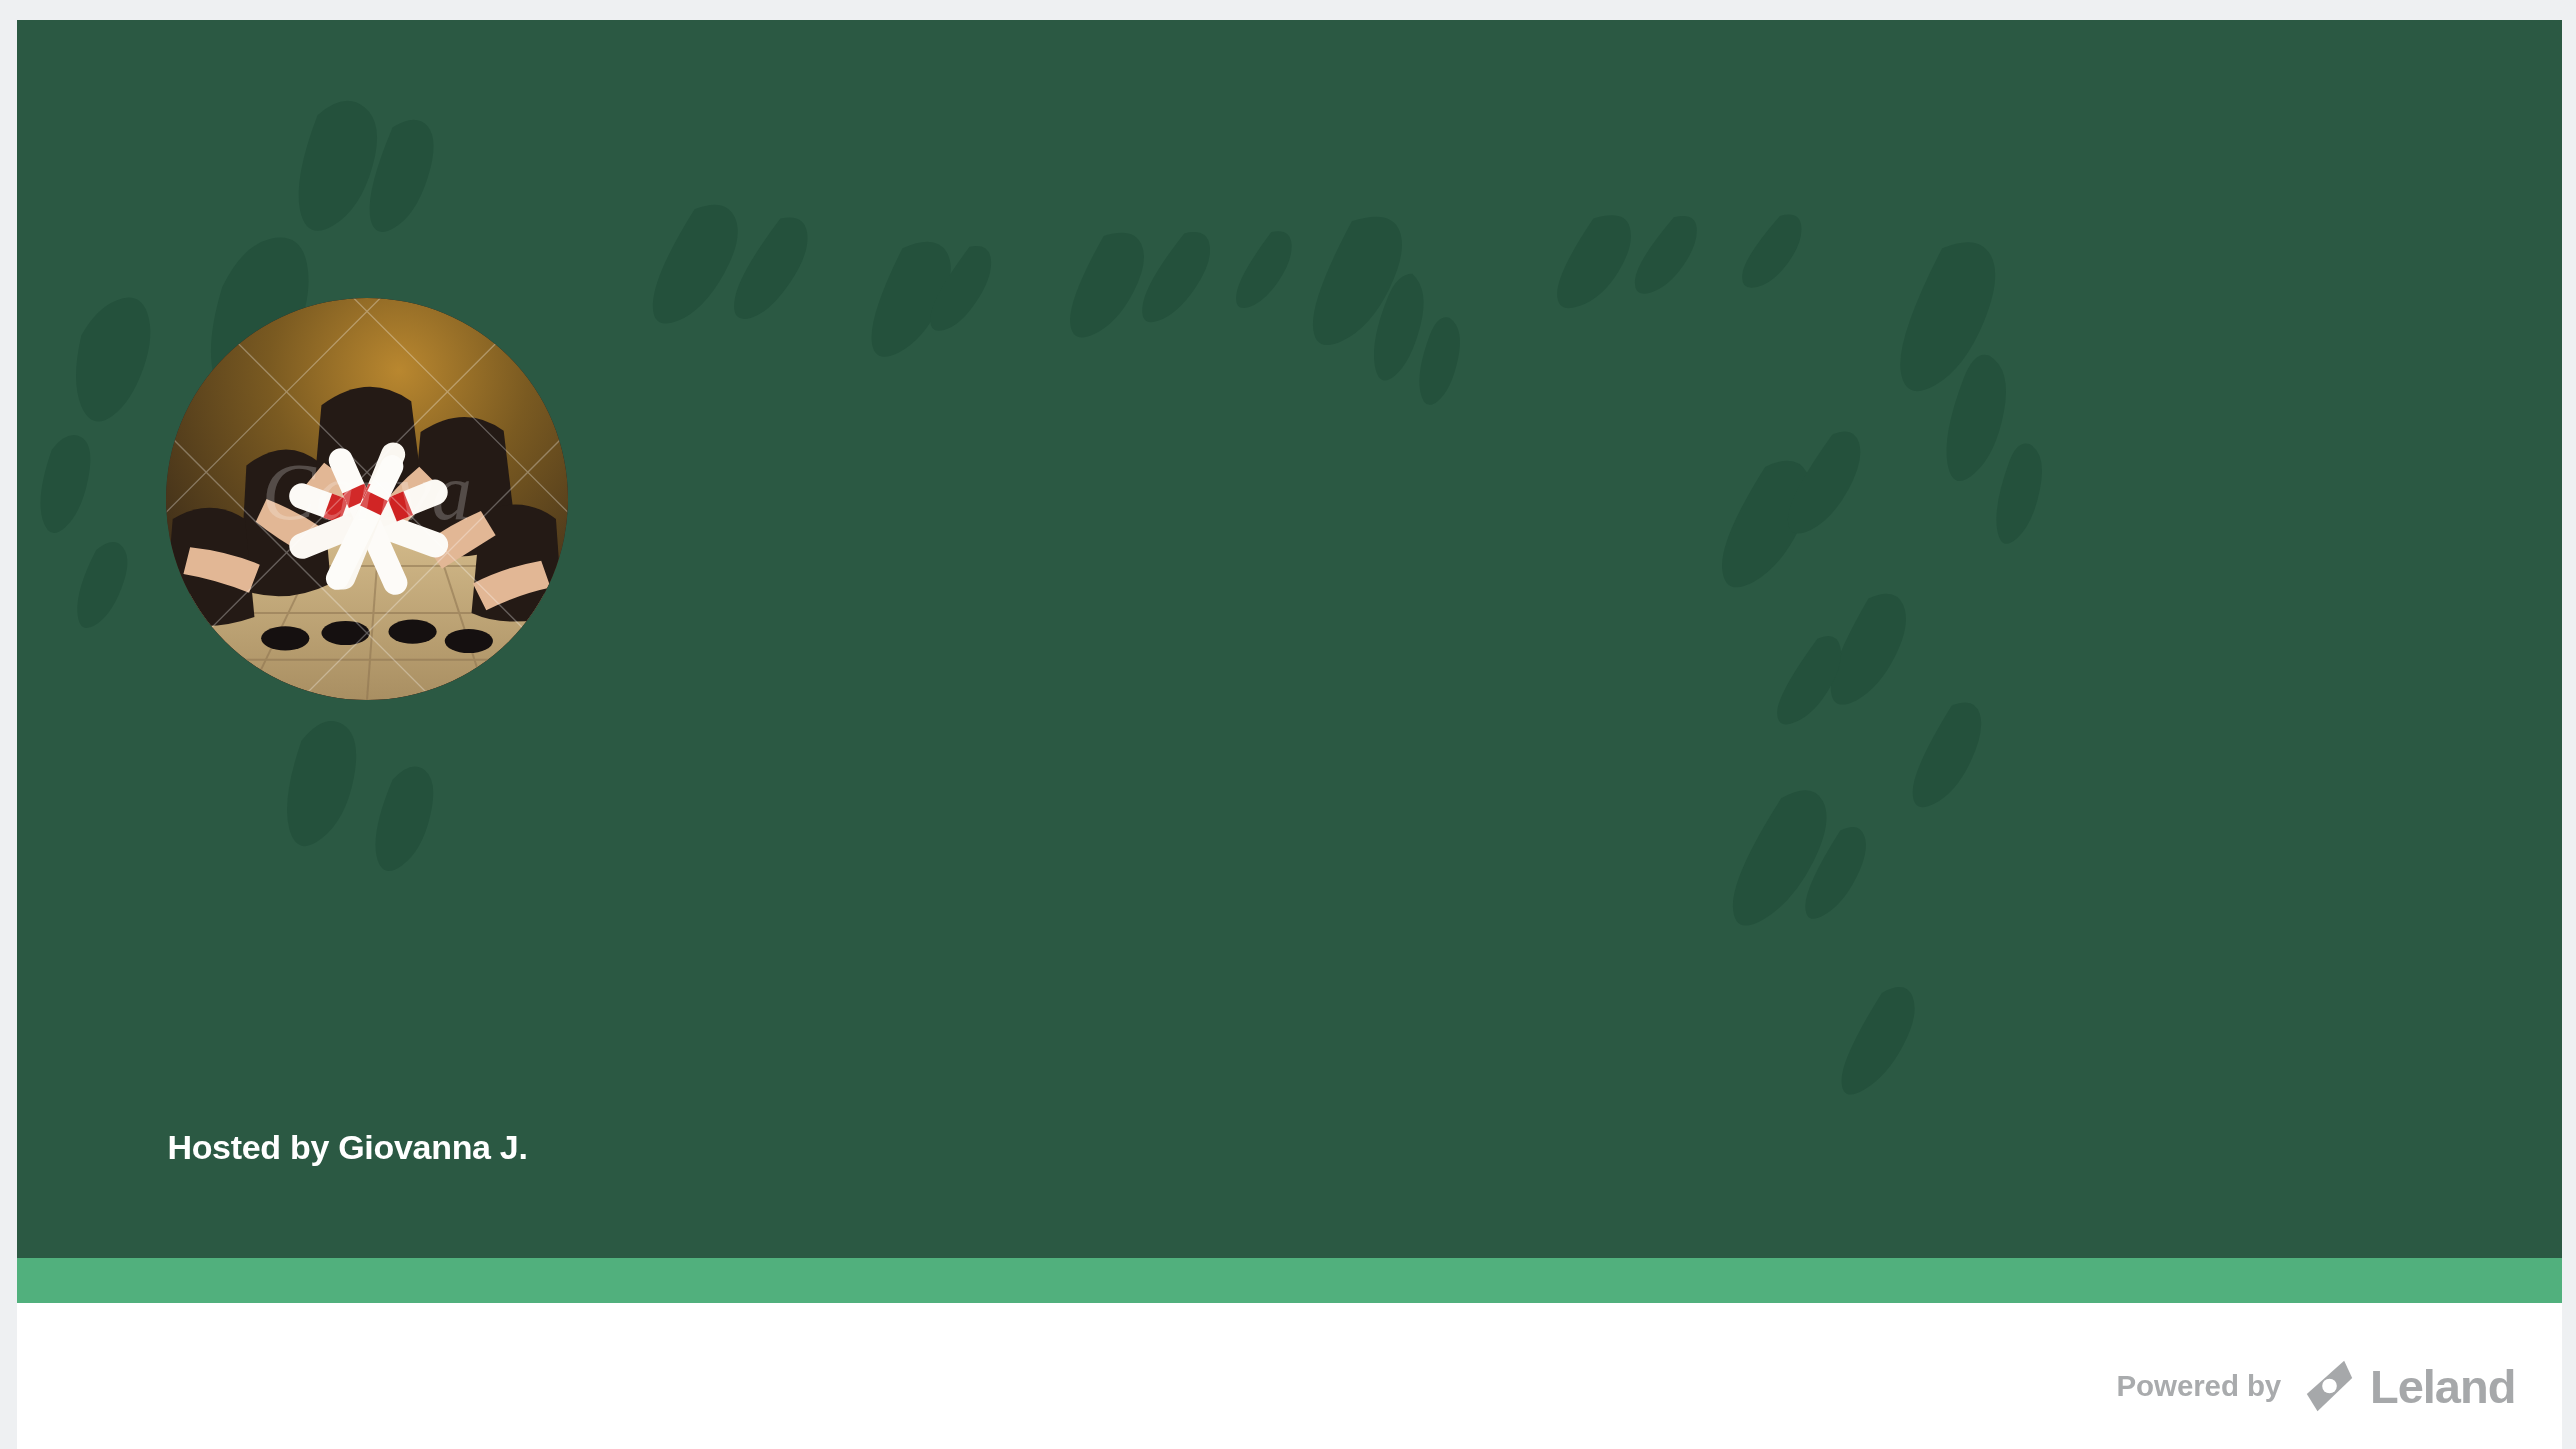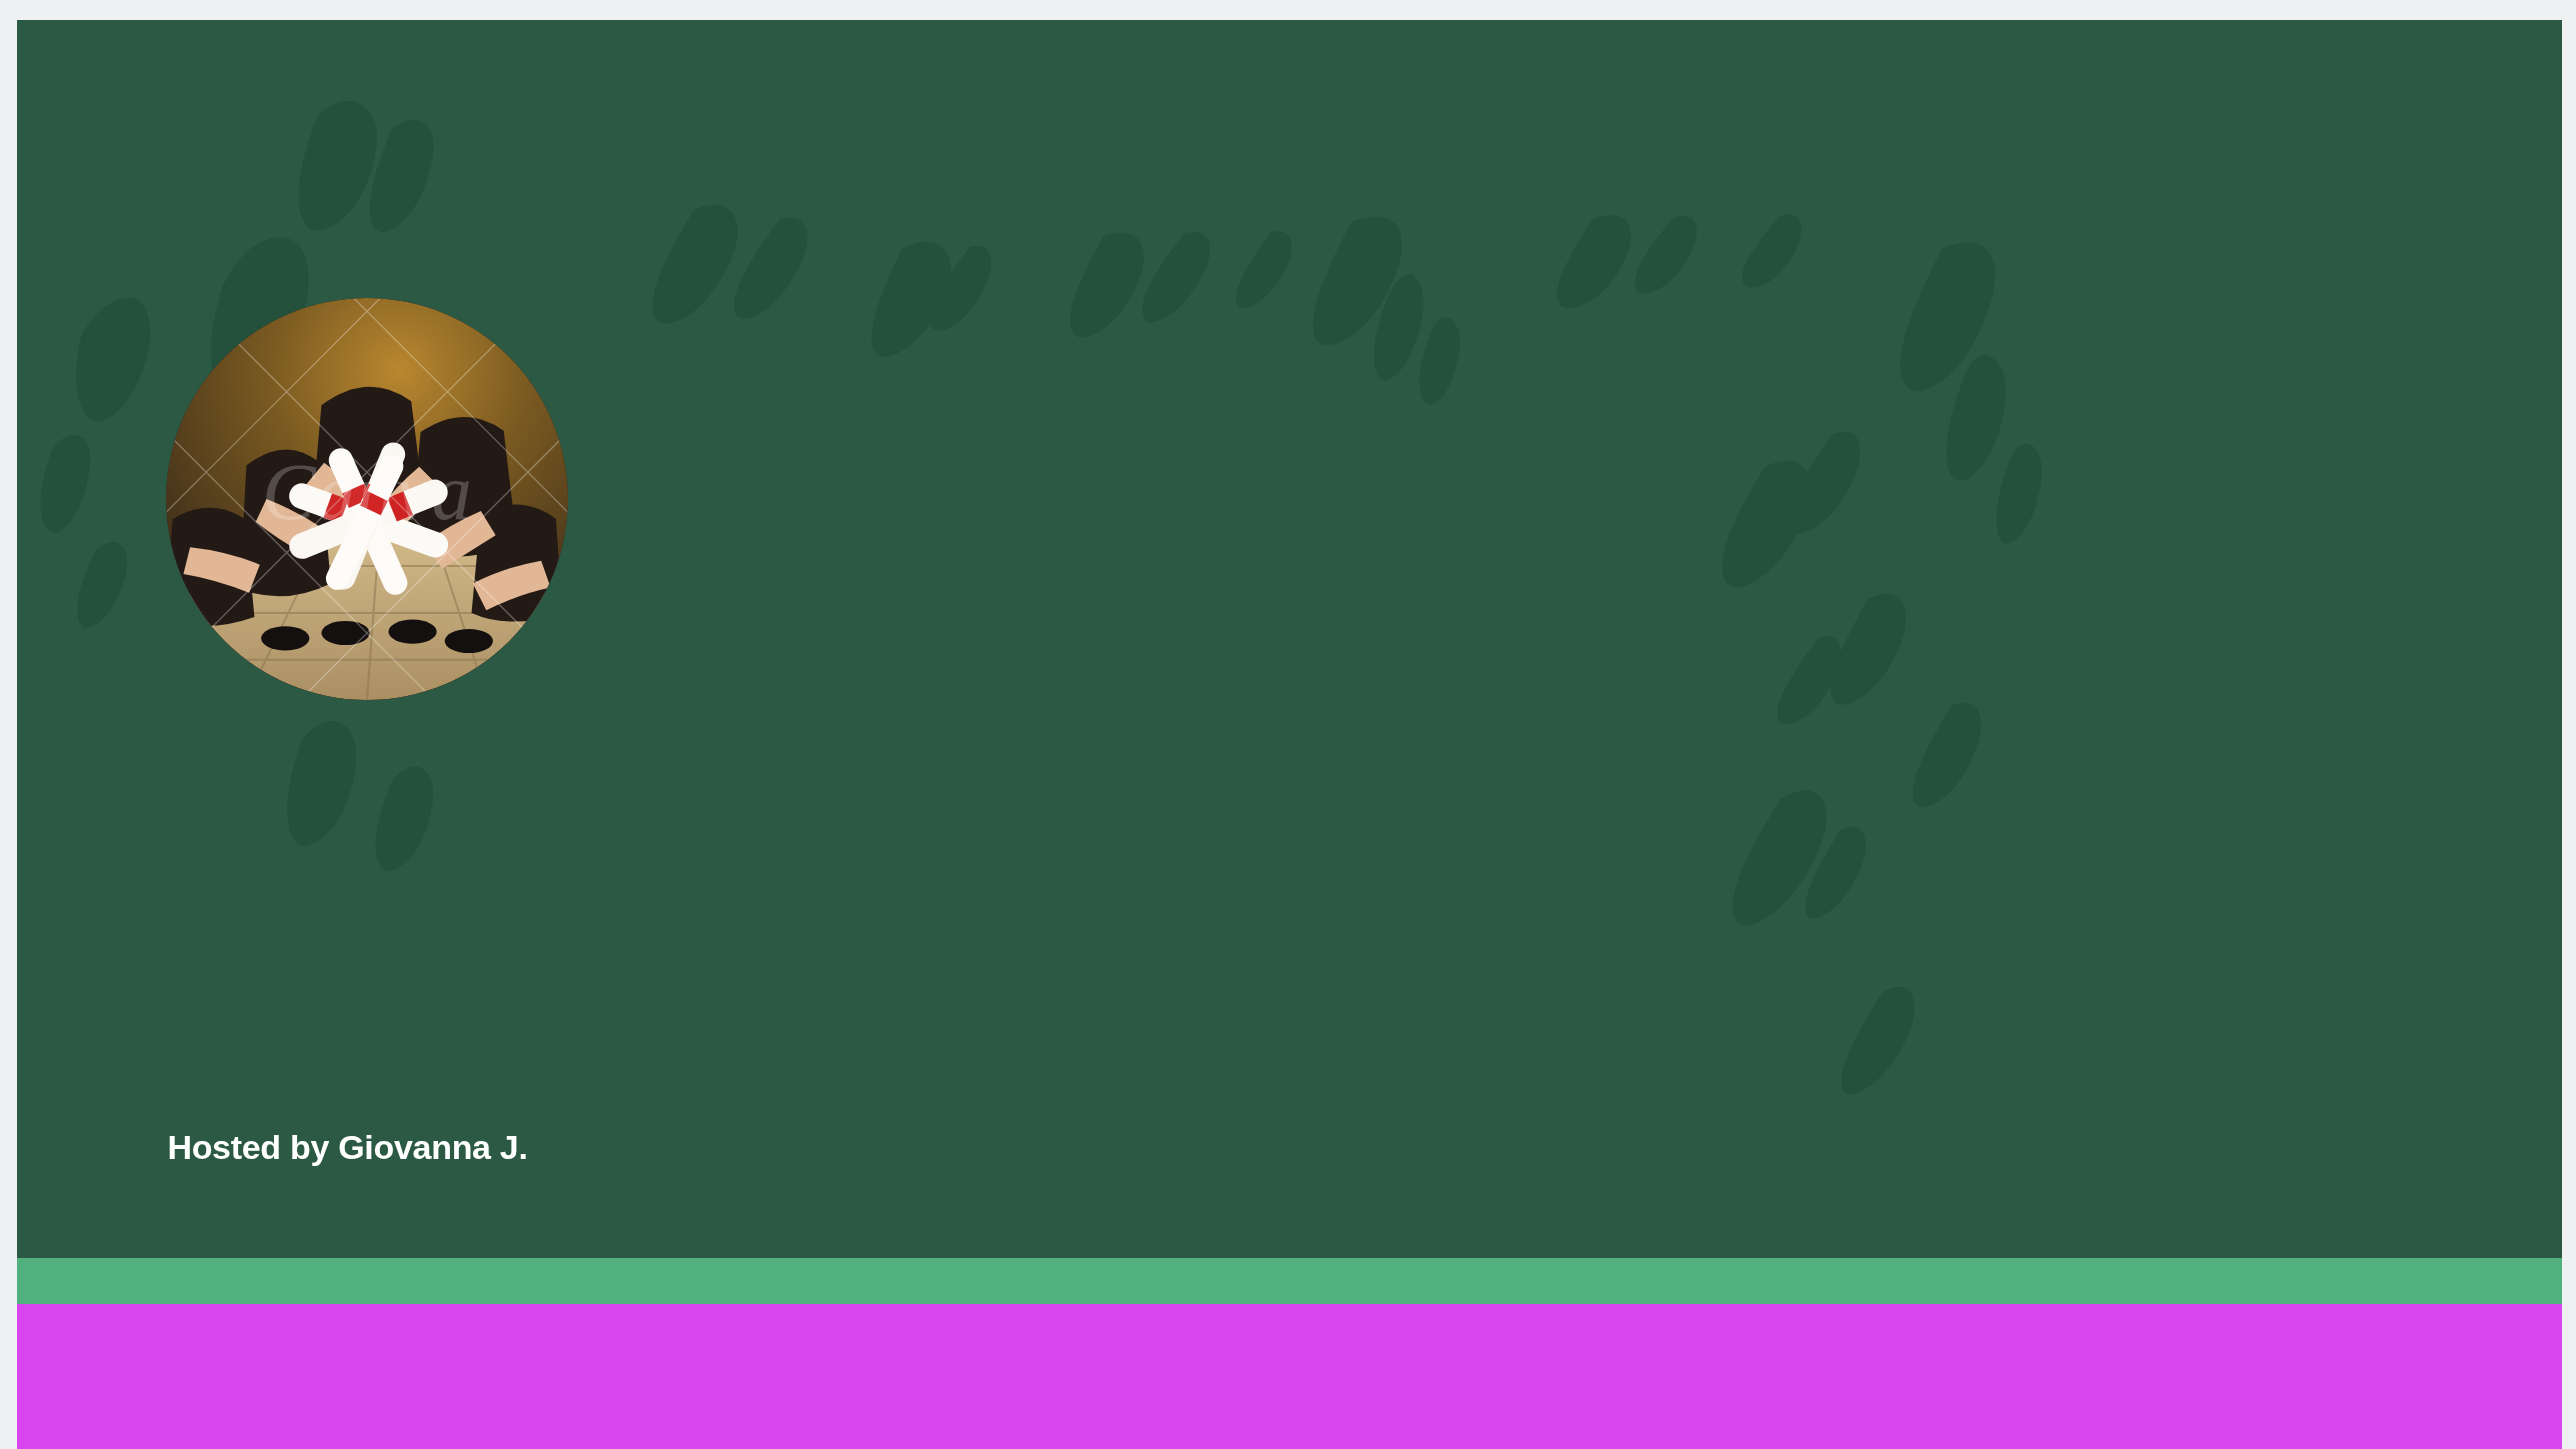--- a/index.html
+++ b/index.html
@@ -20,21 +20,21 @@
     background: #eef0f2;
   }
 
   
   .card {
     position: absolute;
     left: 17.4px;
     top: 20px;
     width: 2545px;
     height: 1429px;
-    background: #d946ef;
+    background: #ef4444;
     overflow: hidden;
   }
 
   
   .hero {
     position: absolute;
     left: 0;
     top: 0;
     width: 2545px;
     height: 1238px;
@@ -294,16 +294,29 @@
           </g>
         </svg>
       </div>
 
 
       <div class="hero-host">Hosted by Giovanna J.</div>
     </div>
 
     <div class="accent-bar"></div>
 
+    <div class="footer">
+      <div class="footer-brand">
+        <span class="powered-by">Powered by</span>
+
+        <span class="leland-lockup">
+          <svg class="leland-mark" viewBox="0 0 76 84" aria-hidden="true">
+            <path d="M60 4 L72 30 L20 80 L4 54 Z" fill="#a6a8aa"></path>
+            <circle cx="38" cy="42" r="11" fill="#ffffff"></circle>
+          </svg>
+          <span class="leland-word">Leland</span>
+        </span>
+      </div>
+    </div>
 
   </div>
 </div>
 
 
 </body></html>

